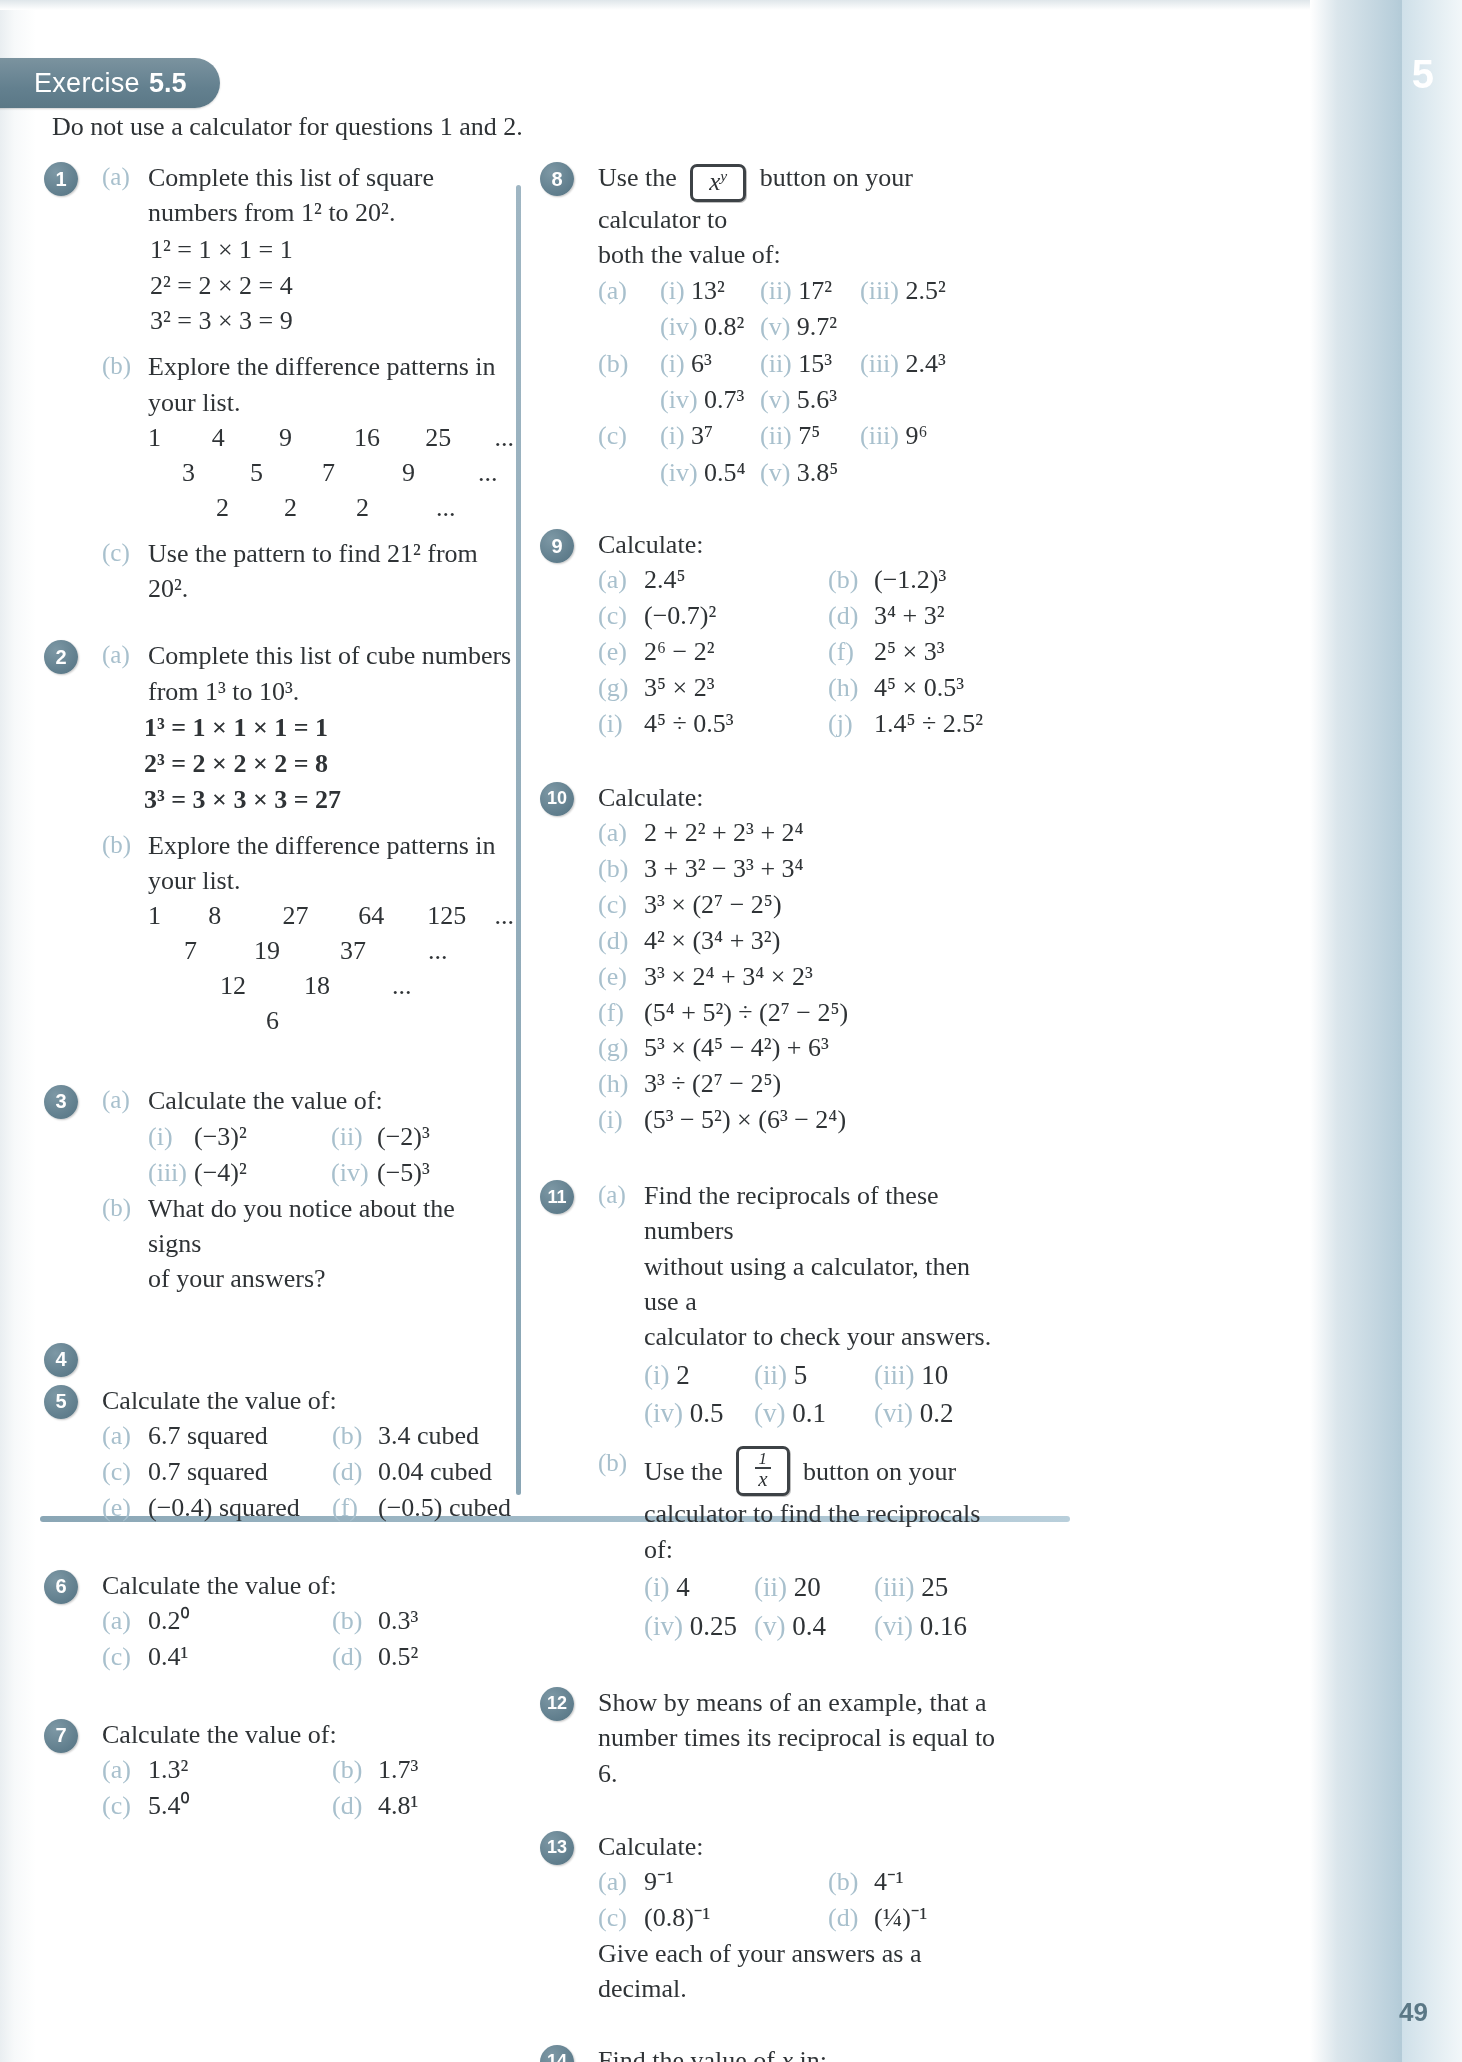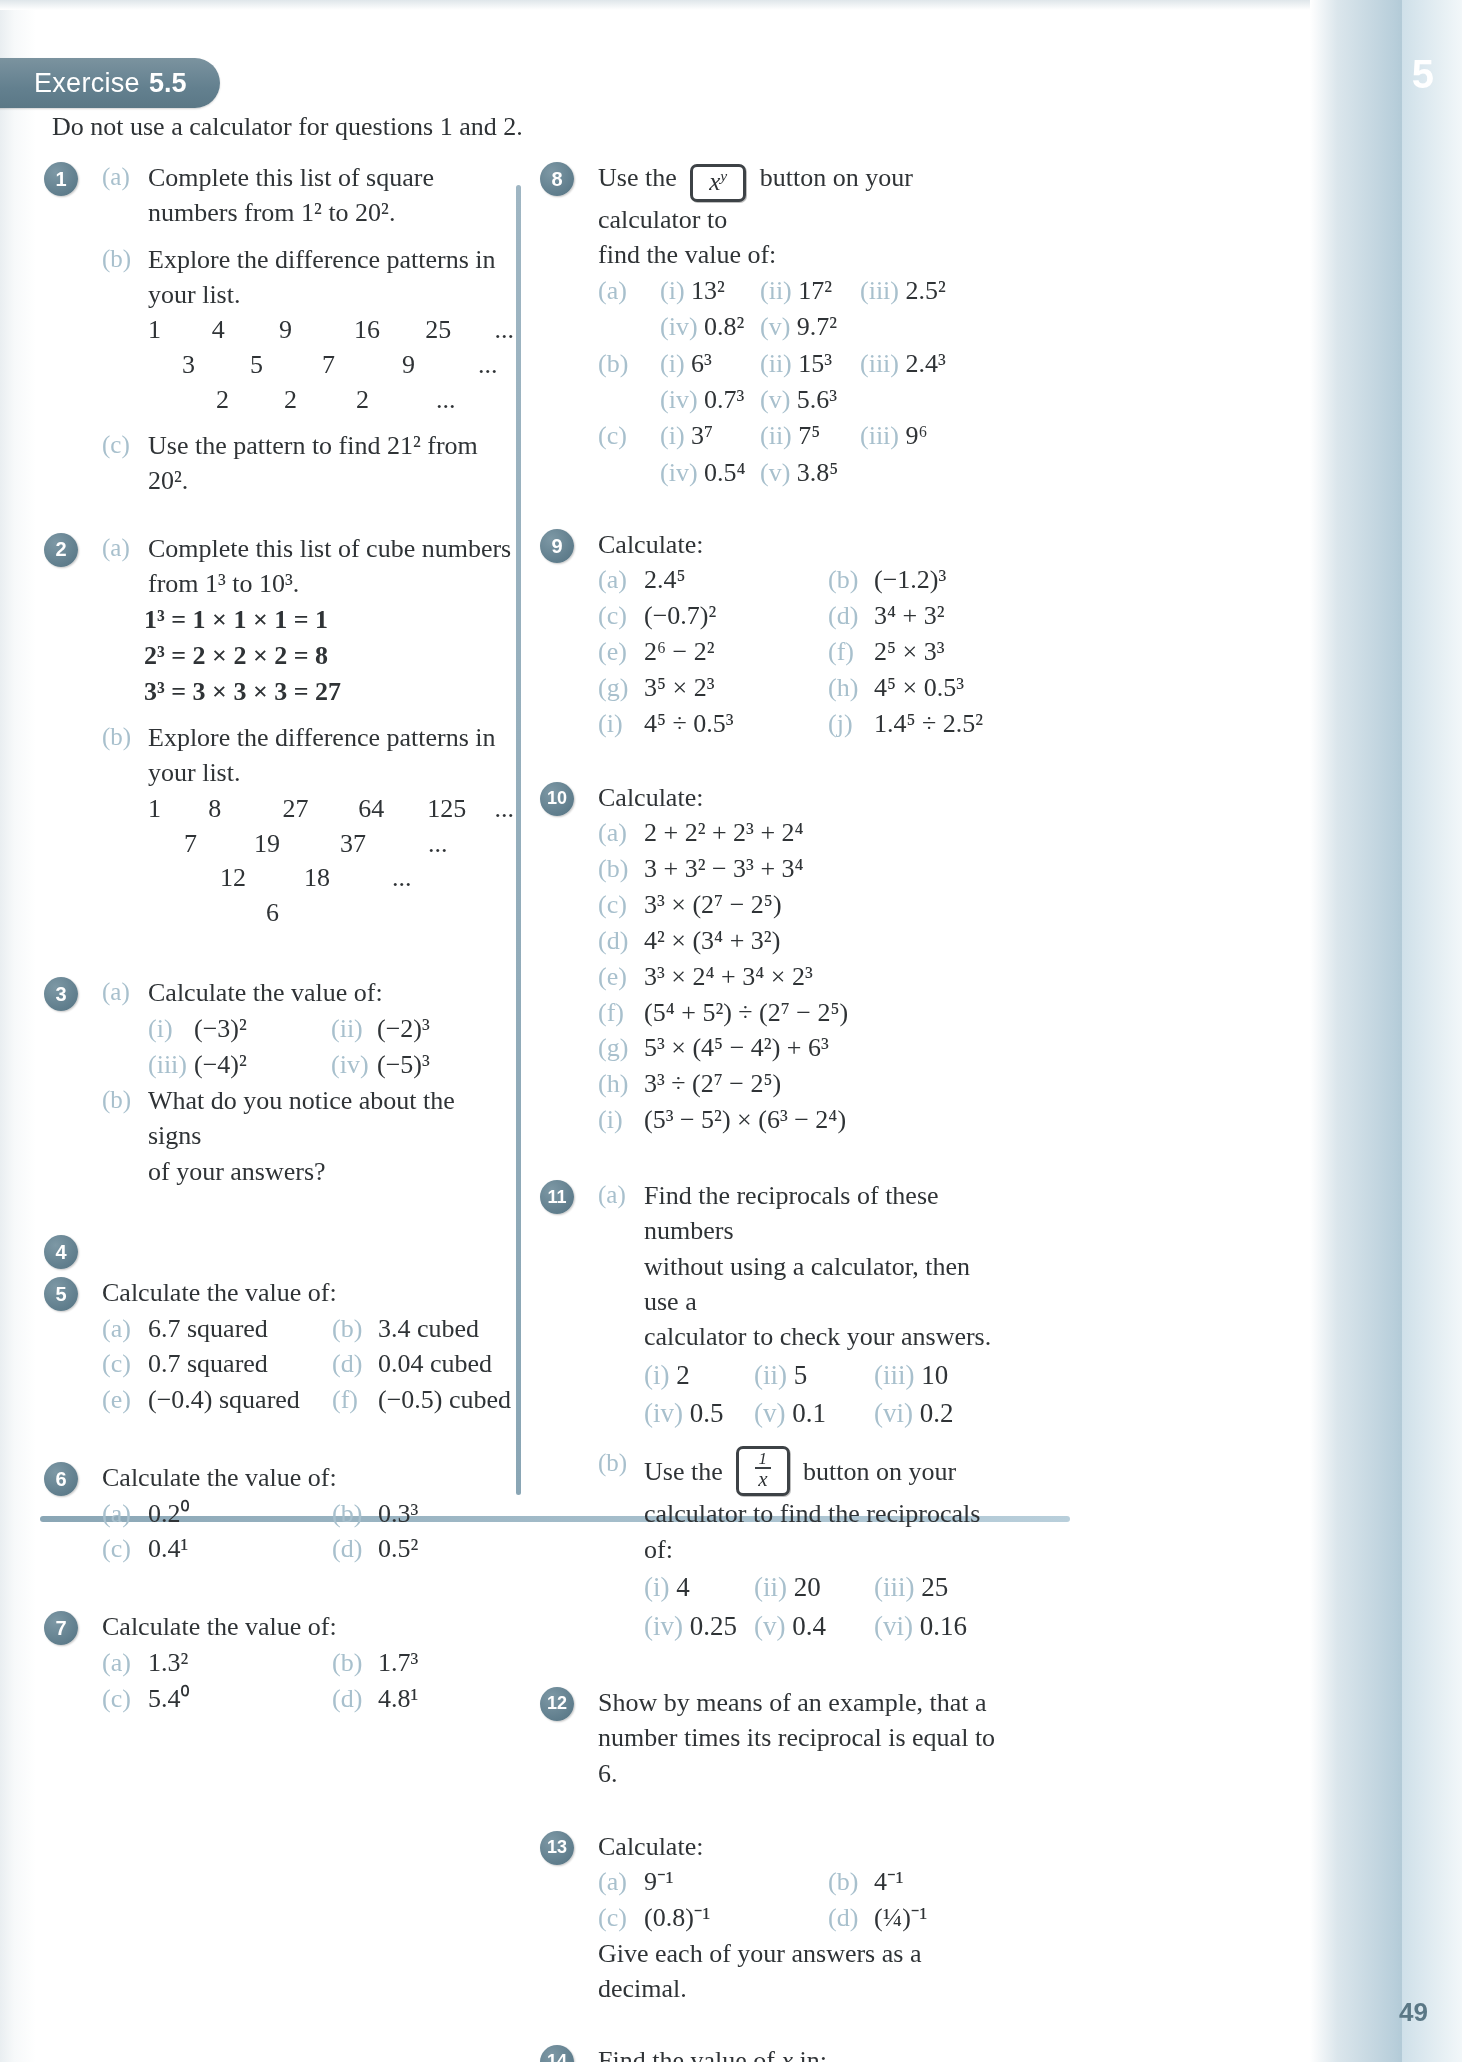--- a/index.html
+++ b/index.html
@@ -203,20 +203,25 @@
   <div class="q">
     <div class="q-badge">1</div>
     <div class="q-body">
       <div class="part">
         <div class="part-label">(a)</div>
         <div class="part-text">
           <div>Complete this list of square</div>
           <div>numbers from 1² to 20².</div>
         </div>
       </div>
+      <div class="eq-list">
+        <div>1² = 1 × 1 = 1</div>
+        <div>2² = 2 × 2 = 4</div>
+        <div>3² = 3 × 3 = 9</div>
+      </div>
       <div class="spacer-sm"></div>
       <div class="part">
         <div class="part-label">(b)</div>
         <div class="part-text">
           <div>Explore the difference patterns in</div>
           <div>your list.</div>
         </div>
       </div>
       <div class="pattern" style="margin-left:46px;">
         <div class="prow">
@@ -438,21 +443,21 @@
 <div id="col-right">
 
   <div class="q">
     <div class="q-badge">8</div>
     <div class="q-body">
       <div class="plain-text">
         <span>Use the</span>
         <span class="calc-key">x<sup>y</sup></span>
         <span>button on your calculator to</span>
       </div>
-      <div class="plain-text">find the value of:</div>
+      <div class="plain-text">both the value of:</div>
 
       <div class="romans3">
         <div class="lab">(a)</div>
         <div><span class="rlab">(i)</span> <span>13²</span></div>
         <div><span class="rlab">(ii)</span> <span>17²</span></div>
         <div><span class="rlab">(iii)</span> <span>2.5²</span></div>
 
         <div class="lab"></div>
         <div><span class="rlab">(iv)</span> <span>0.8²</span></div>
         <div><span class="rlab">(v)</span> <span>9.7²</span></div>

